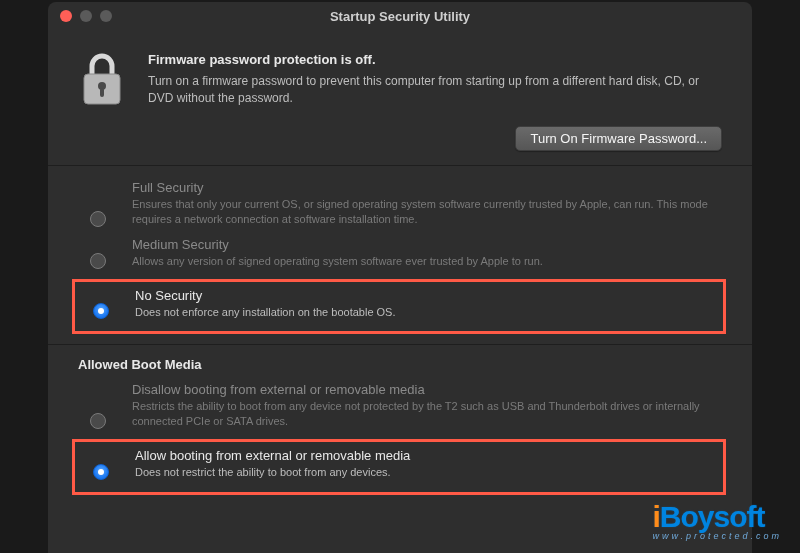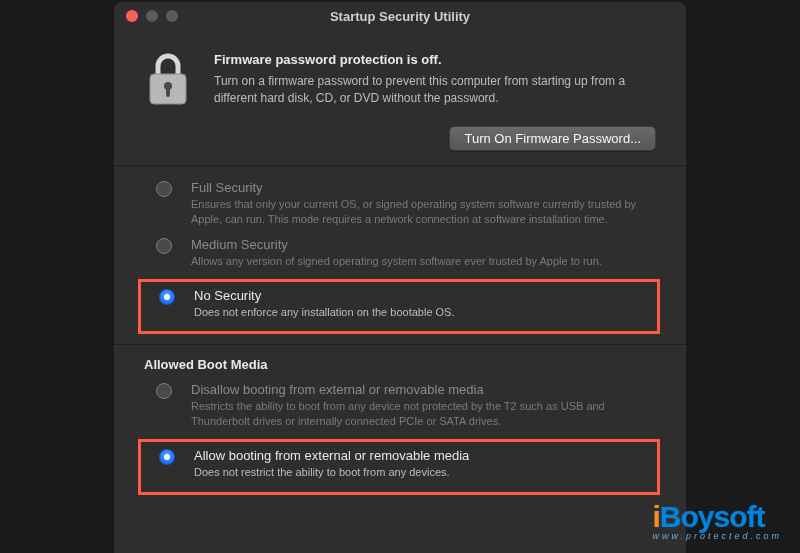--- a/index.html
+++ b/index.html
@@ -6,21 +6,21 @@
     body {
       width: 800px;
       height: 553px;
       background: #1a1a1a;
       font-family: -apple-system, BlinkMacSystemFont, "Helvetica Neue", sans-serif;
       color: #e0e0e0;
       overflow: hidden;
       position: relative;
     }
     .window {
-      width: 572px;
+      width: 704px;
       margin: 0 auto;
       background: #2e2e2e;
       border-radius: 8px 8px 0 0;
       position: relative;
       top: 2px;
       height: 551px;
       overflow: hidden;
     }
     .titlebar {
       height: 28px;
@@ -95,22 +95,23 @@
       padding: 12px 8px 4px 8px;
     }
     .section-title {
       font-size: 13px;
       font-weight: 700;
       color: #e8e8e8;
       margin-bottom: 8px;
     }
     .radio-option {
       display: flex;
-      gap: 19px;
+      gap: 26px;
       padding: 2px 0 8px 12px;
+      align-items: flex-end;
     }
     .radio {
       flex: 0 0 16px;
       width: 16px;
       height: 16px;
       border-radius: 50%;
       border: 1px solid #7a7a7a;
       background: #4a4a4a;
       margin-top: 1px;
       position: relative;

